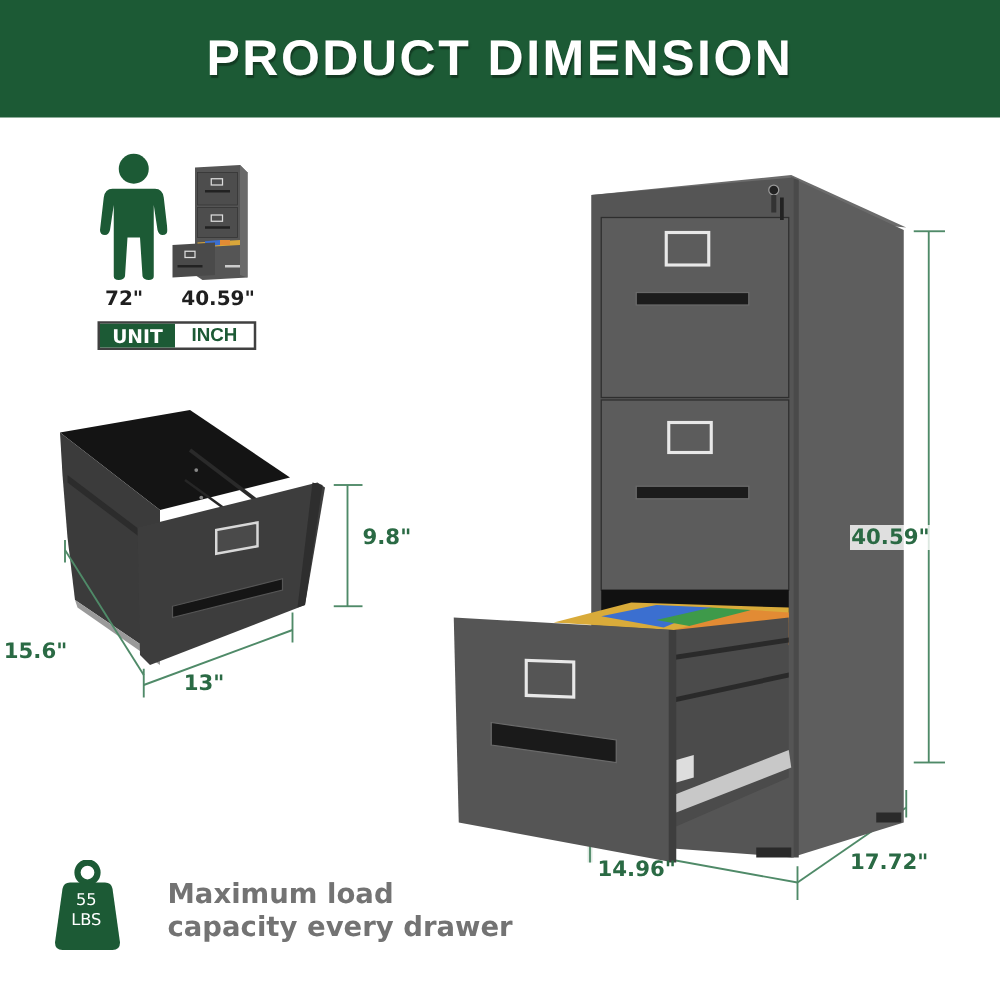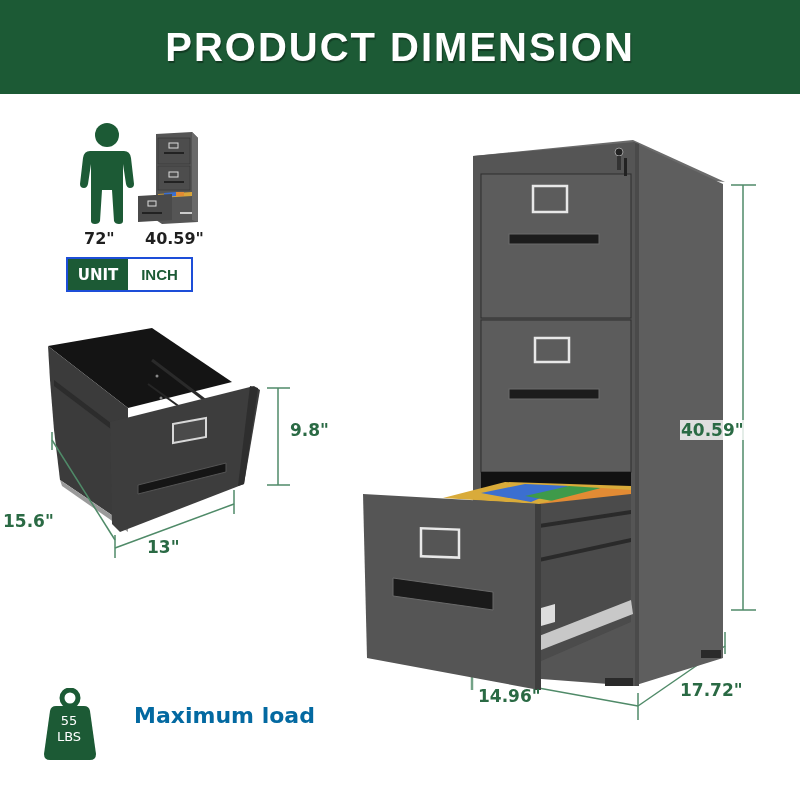--- a/index.html
+++ b/index.html
@@ -21,36 +21,36 @@
   .dim-label {
     position: absolute; color: #2a6a44; font-weight: 700; font-size: 17px;
     font-family: "DejaVu Sans", sans-serif; white-space: nowrap;
   }
   .dark-label {
     position: absolute; color: #1f1f1f; font-weight: 700; font-size: 16px;
     font-family: "DejaVu Sans", sans-serif; white-space: nowrap;
   }
 
   .unit-box {
-    position: absolute; left: 66px; top: 257px; width: 127px; height: 35px;
-    border: 2px solid #1d4ed8; display: flex;
+    position: absolute; left: 78px; top: 257px; width: 127px; height: 23px;
+    border: 2px solid #404040; display: flex;
   }
   .unit-box .unit-key {
     width: 60px; background: #1c5a35; color: #fff; font-weight: 700;
     font-size: 15px; display: flex; align-items: center; justify-content: center;
     font-family: "DejaVu Sans", sans-serif;
   }
   .unit-box .unit-val {
     flex: 1; color: #1c5a35; font-weight: 700; font-size: 15px;
     display: flex; align-items: center; justify-content: center;
     font-family: Liberation Sans, sans-serif;
   }
 
   .capacity-text {
-    position: absolute; left: 134px; top: 702px; color: #0369a1;
+    position: absolute; left: 134px; top: 702px; color: #737373;
     font-weight: 700; font-size: 22px; line-height: 27px;
     font-family: "DejaVu Sans", sans-serif;
   }
   .weight-text {
     position: absolute; left: 47px; top: 713px; width: 44px; text-align: center;
     color: #ffffff; font-size: 13px; line-height: 16px;
     font-family: "DejaVu Sans", sans-serif;
   }
 </style>
 </head>
@@ -194,13 +194,14 @@
 <svg class="abs" style="left:44px;top:688px" width="52" height="72" viewBox="0 0 52 72">
   <circle cx="26" cy="10" r="8" fill="none" stroke="#1c5a35" stroke-width="5"></circle>
   <path d="M12 18 H40 Q45 18 46 23 L52 66 Q52 72 46 72 H6 Q0 72 0 66 L6 23 Q7 18 12 18 Z" fill="#1c5a35"></path>
 </svg>
 <div class="weight-text">
   <div>55</div>
   <div>LBS</div>
 </div>
 <div class="capacity-text">
   <div>Maximum load</div>
+  <div>capacity every drawer</div>
 </div>
 
 </body></html>

